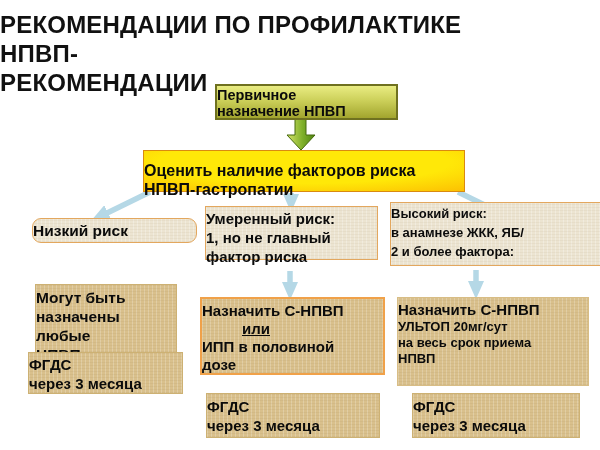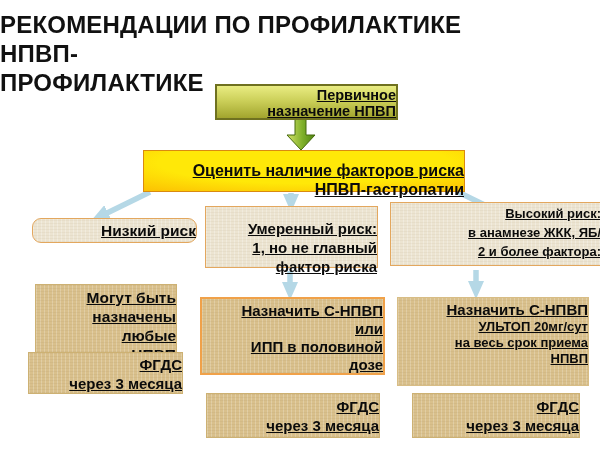--- a/index.html
+++ b/index.html
@@ -8,21 +8,21 @@
     font-family:"Liberation Sans","DejaVu Sans",sans-serif;
     color:#0b0b0b;overflow:hidden;
   }
   .title{
     position:absolute;top:10px;left:0;width:532px;text-align:left;
     font-size:24px;line-height:29px;font-weight:bold;color:#111111;
     letter-spacing:0.2px;
   }
   .arrows{position:absolute;left:0;top:0;width:600px;height:450px;pointer-events:none;}
   .box{
-    position:absolute;box-sizing:border-box;text-align:right;font-weight:bold;text-decoration:underline;
+    position:absolute;box-sizing:border-box;text-align:left;font-weight:bold;
   }
   .box div{white-space:nowrap;}
   
   .start{
     left:215px;top:84px;width:183px;height:36px;
     background:linear-gradient(180deg,#e9ec82 0%,#ccd05a 45%,#a2a52e 100%);
     border:2px solid #6f7120;font-size:14.5px;line-height:16px;padding-top:1px;
   }
   
   .assess{
@@ -31,46 +31,46 @@
     border:1px solid #d98a10;font-size:16px;line-height:19px;padding-top:10px;
   }
   
   .risk{
     background-color:#ece4d1;border:1px solid #e3a75e;
     background-image:
       repeating-linear-gradient(0deg, rgba(120,90,40,0.05) 0 1px, transparent 1px 3px),
       repeating-linear-gradient(90deg, rgba(255,255,255,0.28) 0 1px, transparent 1px 4px);
   }
   .risk-low{left:32px;top:218px;width:165px;height:25px;font-size:15.5px;line-height:23px;border-radius:9px;}
-  .risk-mod{left:205px;top:206px;width:173px;height:62px;font-size:15px;line-height:19px;padding-top:12px;}
+  .risk-mod{left:205px;top:206px;width:173px;height:54px;font-size:15px;line-height:19px;padding-top:2px;}
   .risk-high{left:390px;top:202px;width:212px;height:64px;font-size:13px;line-height:19px;padding-top:1px;}
   
   .tan{
     background-color:#d9c08c;border:1px solid #cdb173;
     background-image:
       repeating-linear-gradient(0deg, rgba(110,80,30,0.06) 0 1px, transparent 1px 3px),
       repeating-linear-gradient(90deg, rgba(255,255,255,0.22) 0 1px, transparent 1px 4px);
   }
   .act-low{left:35px;top:260px;width:142px;height:81px;font-size:15.5px;line-height:19px;padding-top:3px;margin-top:24px;}
   .fgds-low{left:28px;top:352px;width:155px;height:42px;font-size:15px;line-height:19px;padding-top:2px;}
   .act-mod{left:200px;top:297px;width:185px;height:78px;border:2px solid #f0a149;font-size:15px;line-height:18px;padding-top:3px;}
   .fgds-mod{left:206px;top:393px;width:174px;height:45px;font-size:15px;line-height:19px;padding-top:3px;}
   .act-high{left:397px;top:297px;width:192px;height:89px;border:1px solid #d8bd85;font-size:15px;line-height:18px;padding-top:3px;}
-  .act-high .small{font-size:13px;line-height:16px;margin-left:41px;}
+  .act-high .small{font-size:13px;line-height:16px;}
   .fgds-high{left:412px;top:393px;width:168px;height:45px;font-size:15px;line-height:19px;padding-top:3px;}
   .u{text-decoration:underline;padding-left:40px;}
 </style>
 </head>
 <body>
 
 <div class="canvas">
 
   <div class="title">
     <div>РЕКОМЕНДАЦИИ ПО ПРОФИЛАКТИКЕ НПВП-</div>
-    <div>ПРОФИЛАКТИКЕ</div>
+    <div>РЕКОМЕНДАЦИИ</div>
   </div>
 
   <svg class="arrows" viewBox="0 0 600 450">
     <defs>
       <linearGradient id="gg" x1="0" y1="0" x2="1" y2="0">
         <stop offset="0" stop-color="#d6e36a"></stop>
         <stop offset="0.55" stop-color="#7fb02a"></stop>
         <stop offset="1" stop-color="#4f8410"></stop>
       </linearGradient>
       <marker id="blueHead" markerWidth="3.4" markerHeight="3" refX="1" refY="1.5" orient="auto" viewBox="0 0 3.4 3">

